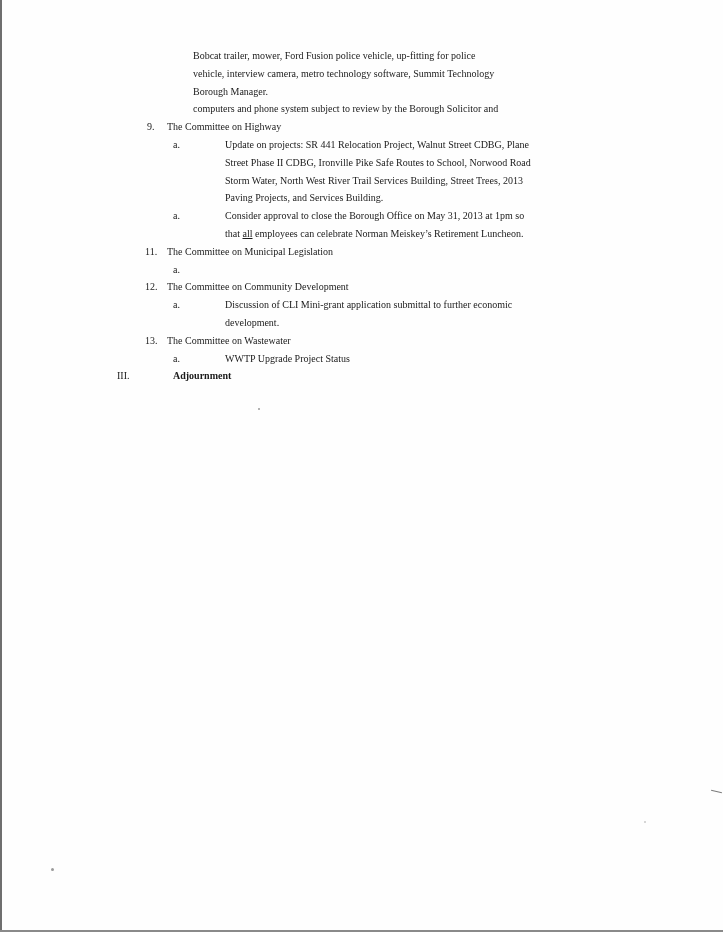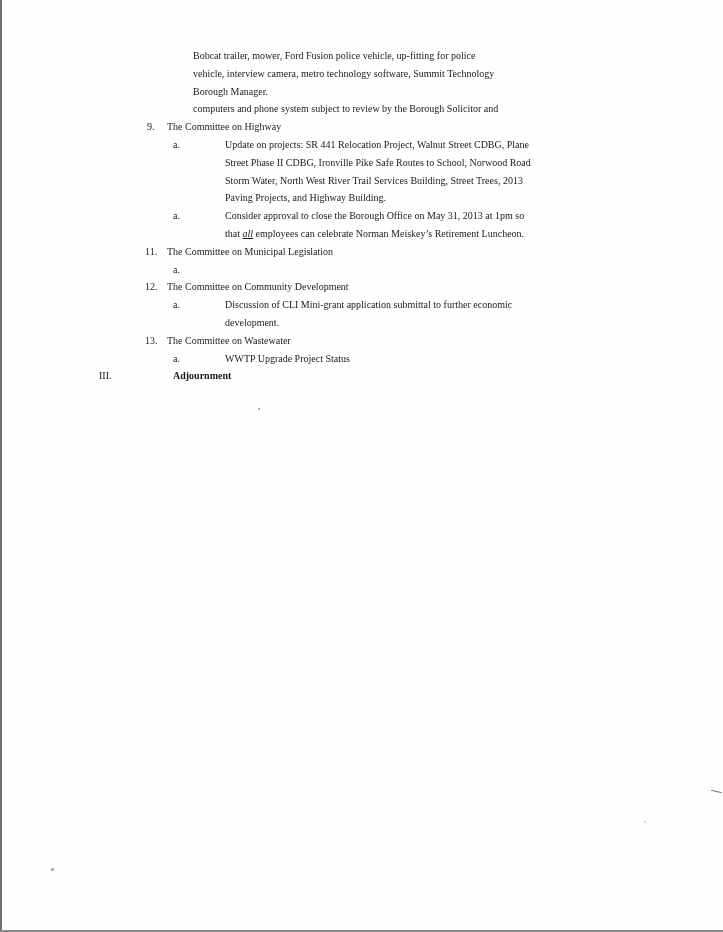--- a/index.html
+++ b/index.html
@@ -66,33 +66,33 @@
       position: absolute;
       left: 193px;
       margin-left: 32px;
     }
     .cont-text {
       position: absolute;
       left: 193px;
     }
     .roman {
       position: absolute;
-      left: 99px;
+      left: 117px;
     }
     .roman-text {
       position: absolute;
       left: 173px;
       font-weight: bold;
     }
     .heading-text {
       position: absolute;
       left: 167px;
       text-align: center;
     }
-    u { text-decoration: underline; font-style: italic; }
+    u { text-decoration: underline; }
     .speck {
       position: absolute;
       background: #9a9a9a;
       border-radius: 50%;
     }
     .stroke {
       position: absolute;
       height: 1px;
       background: #7a7a7a;
     }
@@ -127,21 +127,21 @@
       <span class="sub-marker">a.</span>
       <span class="sub-text">Update on projects:  SR 441 Relocation Project, Walnut Street CDBG, Plane</span>
     </div>
     <div class="line">
         <span class="sub-text">Street Phase II CDBG, Ironville Pike Safe Routes to School, Norwood Road</span>
       </div>
     <div class="line">
         <span class="sub-text">Storm Water, North West River Trail Services Building, Street Trees, 2013</span>
       </div>
     <div class="line">
-        <span class="sub-text">Paving Projects, and Highway Building.</span>
+        <span class="sub-text">Paving Projects, and Services Building.</span>
       </div>
 
     <div class="line">
       <span class="sub-marker">a.</span>
       <span class="sub-text">Consider approval to close the Borough Office on May 31, 2013 at 1pm so</span>
     </div>
     <div class="line">
       <span class="sub-text"><span>that </span><u>all</u><span> employees can celebrate Norman Meiskey’s Retirement Luncheon.</span></span>
     </div>
 

